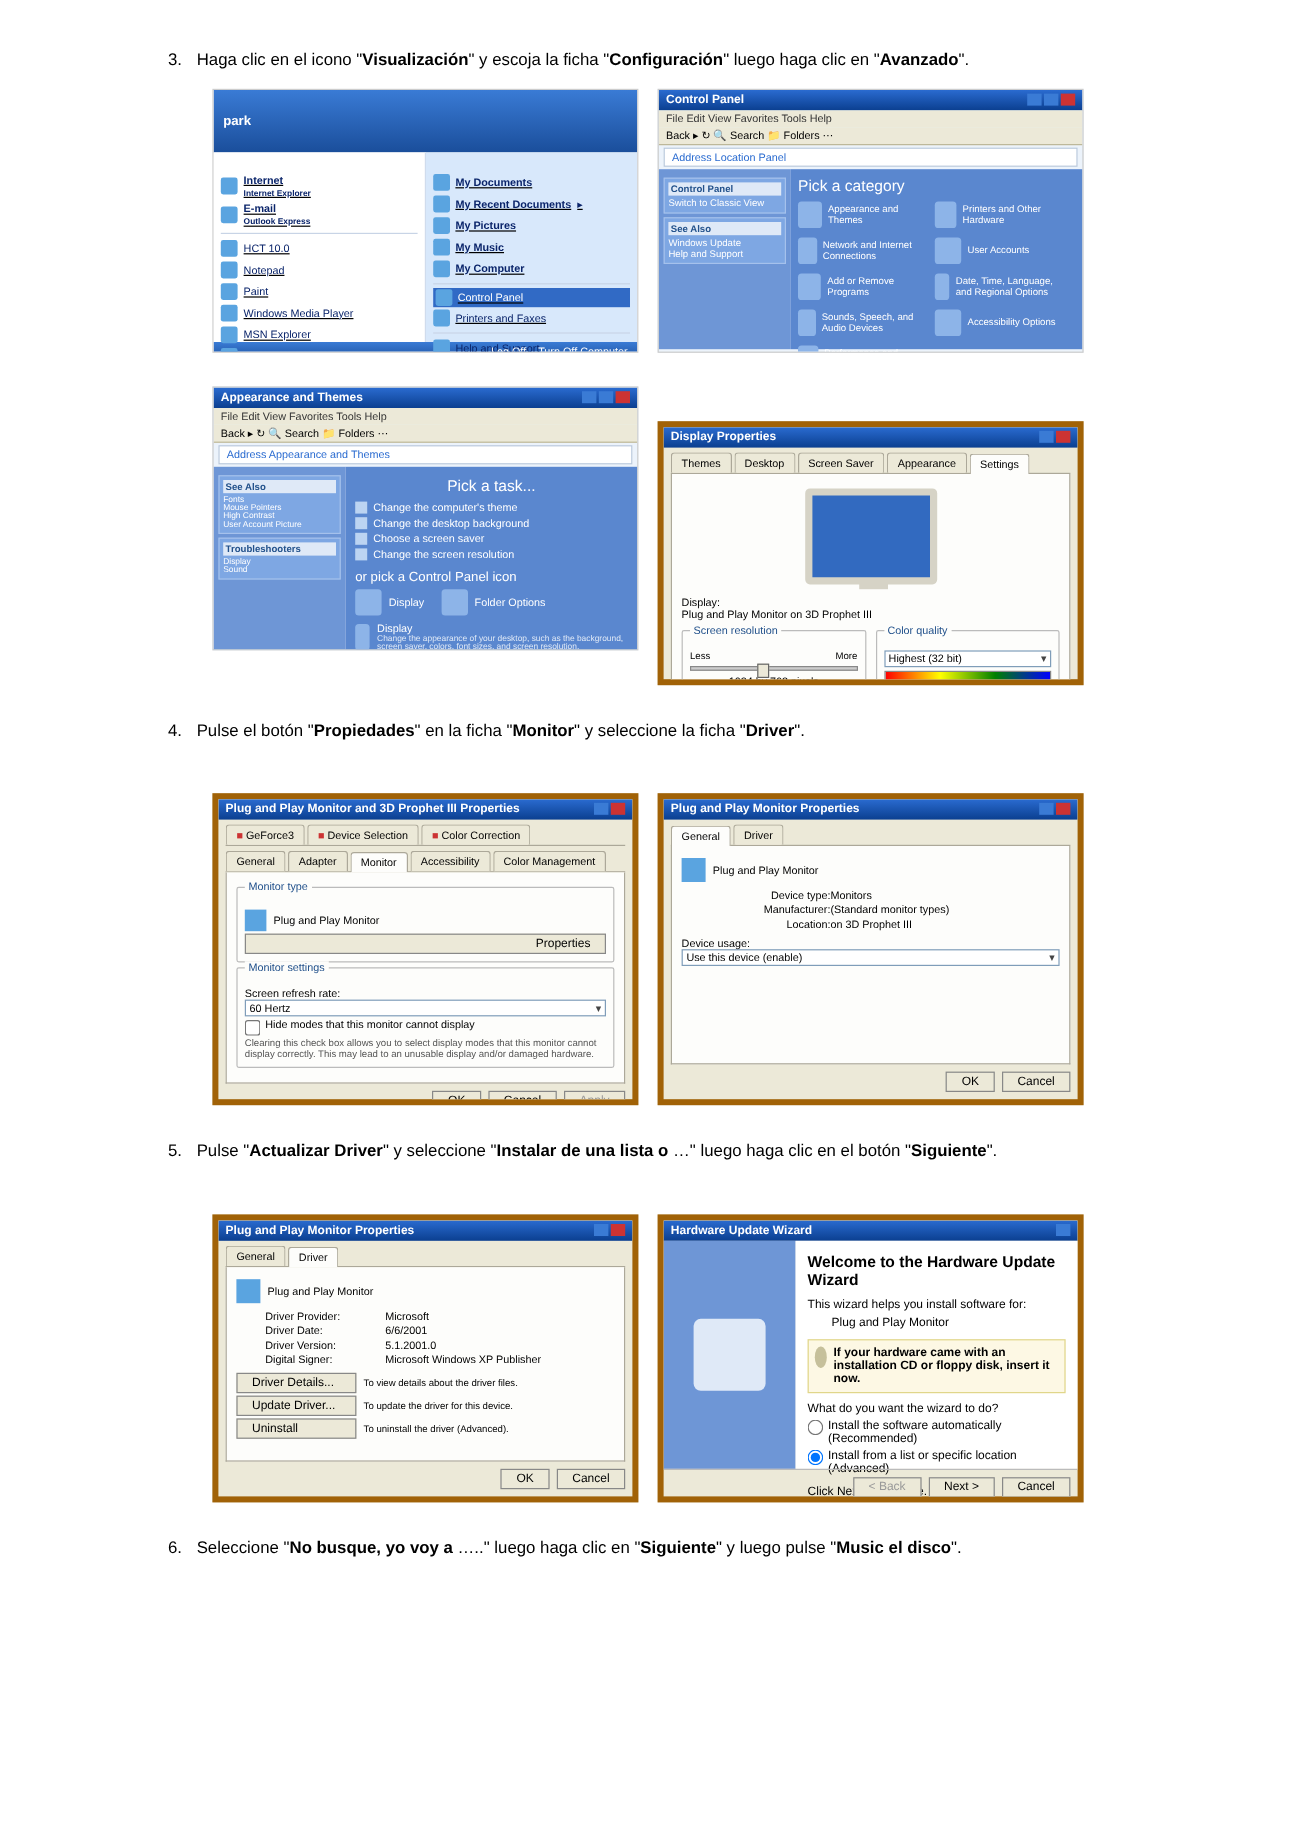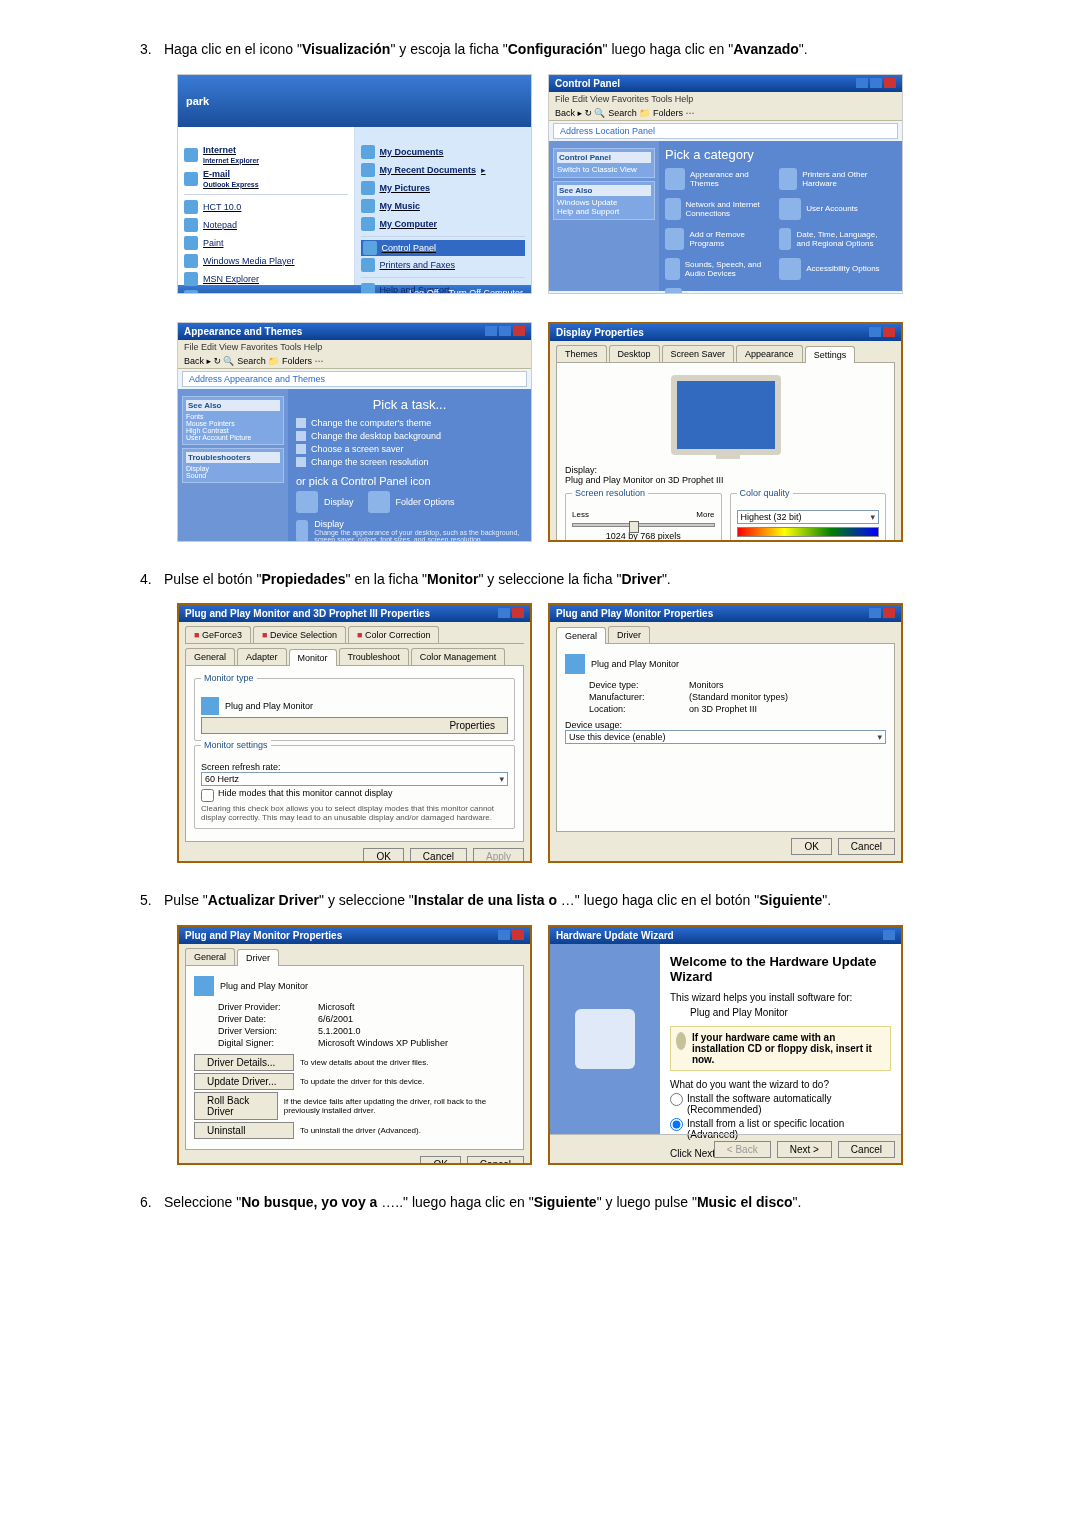--- a/index.html
+++ b/index.html
@@ -85,21 +85,21 @@
   .at-main{flex:1;background:#5a87cf;color:#fff;padding:8px;}
   .at-main h4{font-size:13px;margin-bottom:6px;font-weight:400;text-align:center;}
   .task{font-size:9px;margin:3px 0;display:flex;gap:5px;align-items:center;}
   .task::before{content:"";width:10px;height:10px;background:#bcd4f2;display:inline-block;}
   .at-main h5{font-size:11px;margin:8px 0 4px;font-weight:400;}
   .ci2{display:flex;align-items:center;gap:6px;font-size:9px;}
   .ci2 .ci-ico{width:22px;height:22px;background:#8db4e8;border-radius:3px;}
   .ci2 .ci-txt small{display:block;font-size:7px;color:#dfe9f7;}
 
   
-  .dlg{background:#ece9d8;border:2px solid #a16207;display:flex;flex-direction:column;height:100%;}
+  .dlg{background:#ece9d8;border:5px solid #a16207;display:flex;flex-direction:column;height:100%;margin-top:29px;}
   .dlg-title{background:linear-gradient(#2a6bd0,#0b3f90);color:#fff;padding:3px 6px;font-size:10px;font-weight:700;display:flex;justify-content:space-between;}
   .dlg-title .wbtn{display:flex;gap:2px;}
   .dlg-title .wbtn span{width:12px;height:10px;background:#c33;display:inline-block;}
   .dlg-title .wbtn span:first-child{background:#3a7bd5;}
   .tabs{display:flex;border-bottom:1px solid #aca899;margin:4px 6px 0;font-size:9px;}
   .tabs .t{padding:3px 8px;border:1px solid #aca899;border-bottom:none;margin-right:2px;background:#ece9d8;border-radius:3px 3px 0 0;}
   .tabs .t.active{background:#fdfdfb;font-weight:400;position:relative;top:1px;}
   .dlg-body{flex:1;margin:0 6px 6px;background:#fdfdfb;border:1px solid #aca899;border-top:none;padding:8px;font-size:9px;position:relative;}
   .dlg-btns{display:flex;justify-content:flex-end;gap:6px;padding:0 6px 6px;}
   .btn{font-size:10px;padding:2px 12px;background:#ece9d8;border:1px solid #888;cursor:default;}
@@ -412,21 +412,21 @@
         </div>
       <div class="tabs" style="flex-wrap:wrap;">
         <div class="t"><span style="color:#c33;">■</span> <span>GeForce3</span></div>
         <div class="t"><span style="color:#c33;">■</span> <span>Device Selection</span></div>
         <div class="t"><span style="color:#c33;">■</span> <span>Color Correction</span></div>
       </div>
       <div class="tabs">
         <div class="t">General</div>
         <div class="t">Adapter</div>
         <div class="t active">Monitor</div>
-        <div class="t">Troubleshoot</div>
+        <div class="t">Accessibility</div>
         <div class="t">Color Management</div>
       </div>
       <div class="dlg-body">
         <div class="group">
           <span class="group-title">Monitor type</span>
           <div class="fieldrow">
               <span style="width:18px;height:18px;background:#5aa4e0;"></span>
               <span>Plug and Play Monitor</span>
             </div>
           <div style="text-align:right;">
@@ -463,21 +463,21 @@
         </div>
       <div class="tabs">
         <div class="t active">General</div>
         <div class="t">Driver</div>
       </div>
       <div class="dlg-body">
         <div class="fieldrow">
             <span style="width:20px;height:20px;background:#5aa4e0;"></span>
             <span>Plug and Play Monitor</span>
           </div>
-        <div style="margin:6px 0 6px 24px;">
+        <div style="margin:6px 0 6px 24px;text-align:right;">
           <div class="kv">
               <span class="k">Device type:</span>
               <span>Monitors</span>
             </div>
           <div class="kv">
               <span class="k">Manufacturer:</span>
               <span>(Standard monitor types)</span>
             </div>
           <div class="kv">
               <span class="k">Location:</span>
@@ -540,24 +540,20 @@
         </div>
         <div class="fieldrow">
             <div class="btn" style="width:100px;">Driver Details...</div>
             <span style="font-size:8px;">To view details about the driver files.</span>
           </div>
         <div class="fieldrow">
             <div class="btn" style="width:100px;">Update Driver...</div>
             <span style="font-size:8px;">To update the driver for this device.</span>
           </div>
         <div class="fieldrow">
-            <div class="btn" style="width:100px;">Roll Back Driver</div>
-            <span style="font-size:8px;">If the device fails after updating the driver, roll back to the previously installed driver.</span>
-          </div>
-        <div class="fieldrow">
             <div class="btn" style="width:100px;">Uninstall</div>
             <span style="font-size:8px;">To uninstall the driver (Advanced).</span>
           </div>
       </div>
       <div class="dlg-btns">
         <div class="btn">OK</div>
         <div class="btn">Cancel</div>
       </div>
     </div>
 

